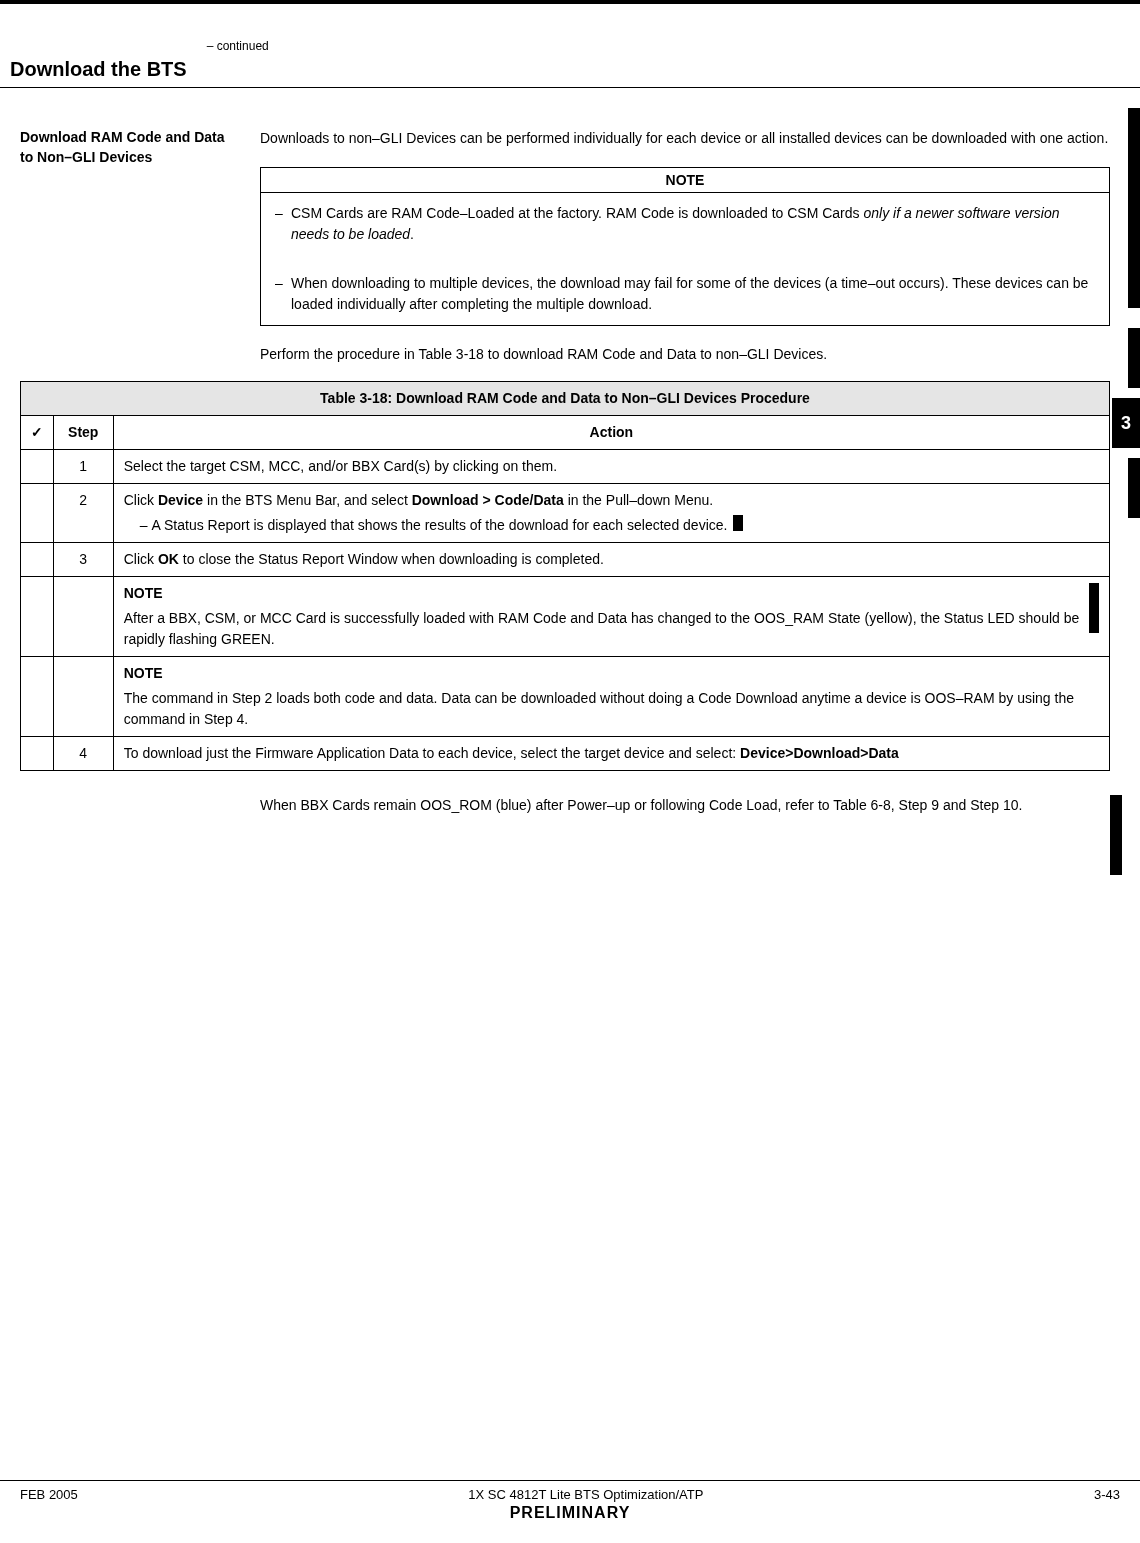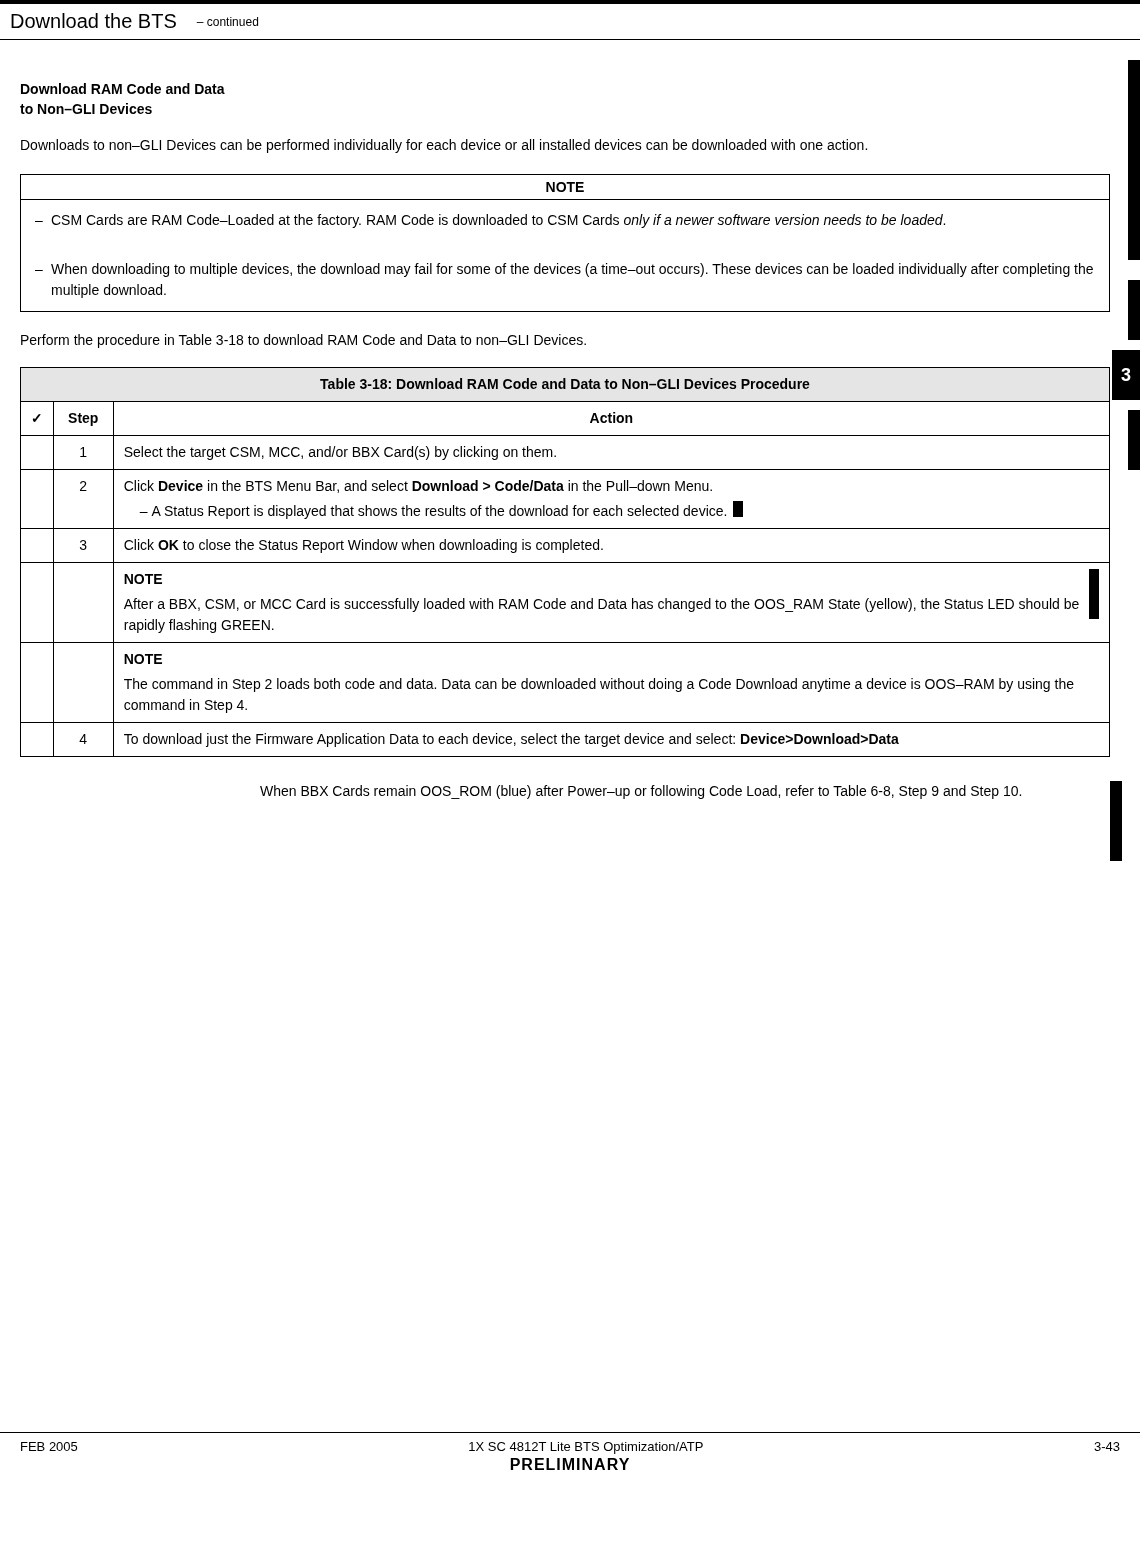--- a/index.html
+++ b/index.html
@@ -16,21 +16,22 @@
     
     .top-header {
       border-top: 2px solid #000;
       border-bottom: 1px solid #000;
       padding: 6px 10px 6px 10px;
       display: flex;
       align-items: center;
     }
     .top-header-title {
       font-size: 20px;
-      font-weight: normal;
+      font-weight: bold;
+      margin-top: 48px;
     }
     .top-header-continued {
       font-size: 12px;
       font-weight: normal;
       margin-left: 20px;
     }
 
     
     .main-content {
       padding: 20px 30px 20px 20px;
@@ -220,21 +221,21 @@
 
 <div class="main-content" style="position:relative; min-height: 1440px;">
 
   <div style="position:absolute; right:0; top:20px; width:12px; height:200px; background:#000;"></div>
   <div style="position:absolute; right:0; top:240px; width:12px; height:60px; background:#000;"></div>
   <div style="position:absolute; right:0; top:310px; width:28px; height:50px; background:#000; display:flex; align-items:center; justify-content:center;">
     <span style="color:#fff; font-weight:bold; font-size:18px;">3</span>
   </div>
   <div style="position:absolute; right:0; top:370px; width:12px; height:60px; background:#000;"></div>
 
-  <div class="content-layout" style="margin-top: 20px; flex-direction: column;">
+  <div class="content-layout" style="margin-top: 20px;">
 
     <div class="left-label">
       <div class="section-heading">
         <div class="section-heading-title">Download RAM Code and Data</div>
         <div class="section-heading-title">to Non–GLI Devices</div>
       </div>
     </div>
 
     <div class="right-content">
 

